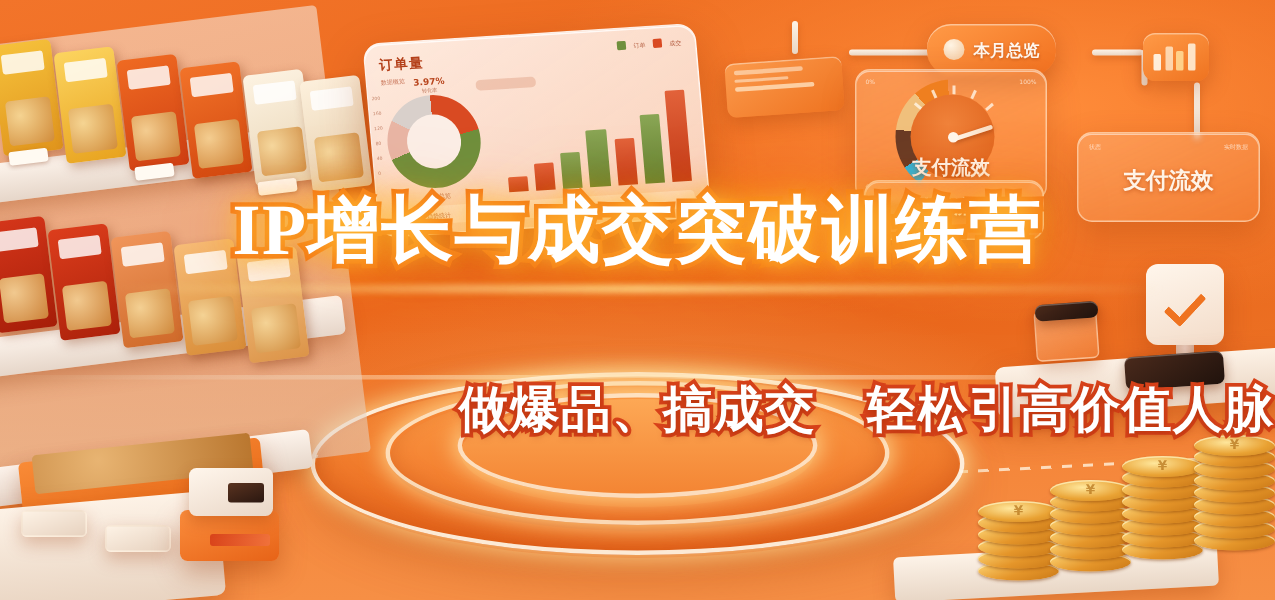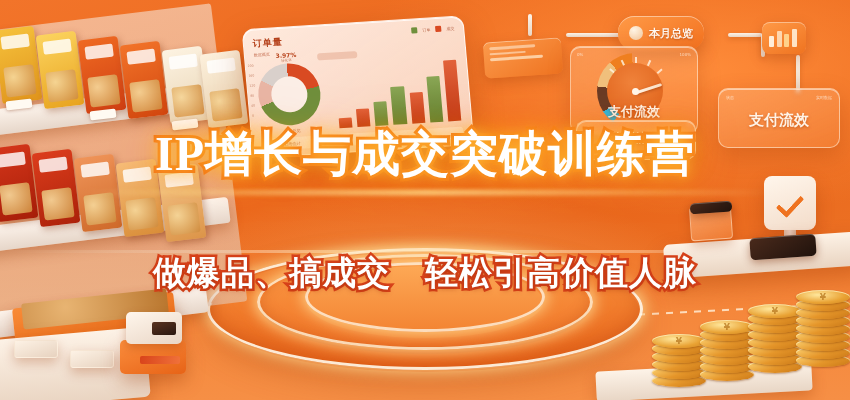--- a/index.html
+++ b/index.html
@@ -166,21 +166,21 @@
   .head{position:absolute;left:0;right:0;text-align:center;z-index:40;}
   .t1{top:130px;font-size:48px;font-weight:bold;line-height:1;color:#ffffff;
     letter-spacing:1px;
     -webkit-text-stroke:6px #f4741c;paint-order:stroke fill;
     text-shadow:0 0 14px rgba(255,196,60,.95), 0 0 28px rgba(255,160,20,.8), 0 0 44px rgba(255,140,0,.55);font-family:Liberation Serif, serif;}
   .t2{top:205px;font-size:31px;font-weight:bold;line-height:1;color:#ffffff;letter-spacing:1px;
     -webkit-text-stroke:5px #cf3a16;paint-order:stroke fill;
     text-shadow:0 2px 5px rgba(150,40,0,.5);}
   .t3{top:256px;font-size:33px;font-weight:bold;line-height:1;color:#ffffff;letter-spacing:1px;
     -webkit-text-stroke:5px #d8421a;paint-order:stroke fill;
-    text-shadow:0 2px 5px rgba(150,40,0,.5);}
+    text-shadow:0 2px 5px rgba(150,40,0,.5);text-align:right;}
   .glowbar{position:absolute;left:50%;transform:translateX(-50%);height:5px;border-radius:4px;
     background:linear-gradient(90deg,rgba(255,200,90,0),rgba(255,225,150,.95),rgba(255,200,90,0));
     filter:blur(2px);z-index:38;}
 </style>
 </head>
 <body>
 
 <div id="banner">
 
   <div class="floor"></div>

